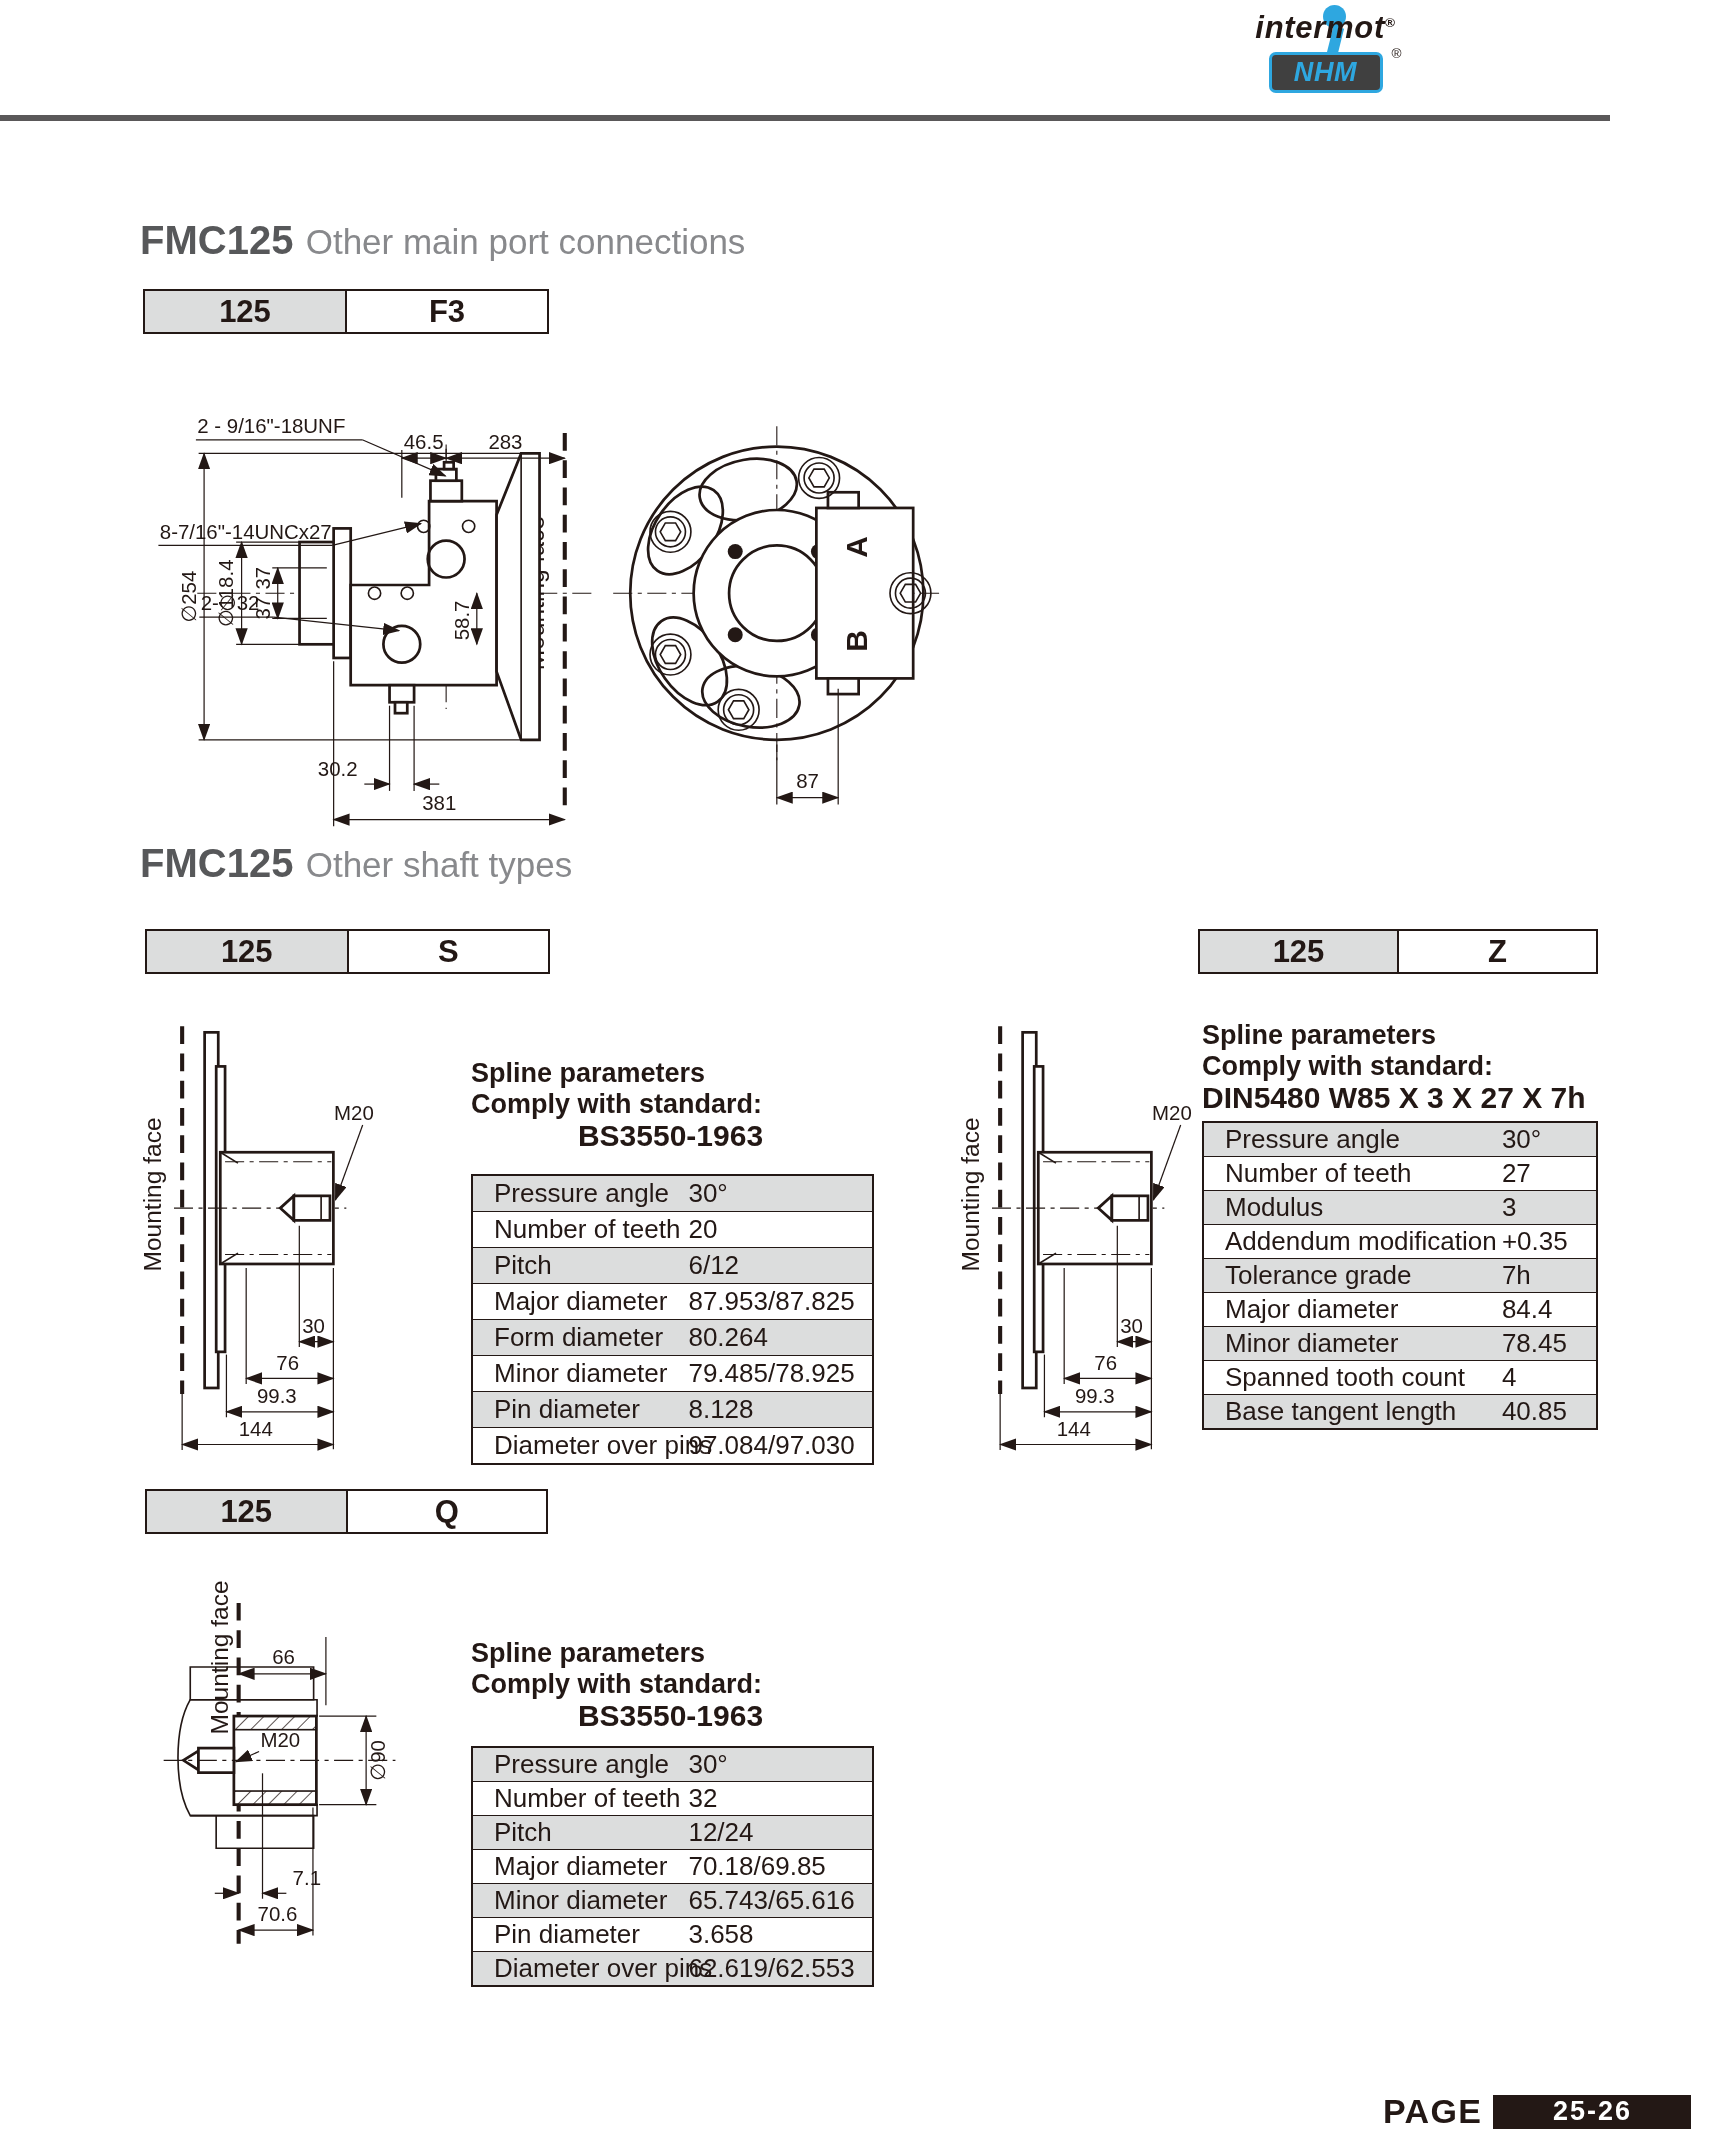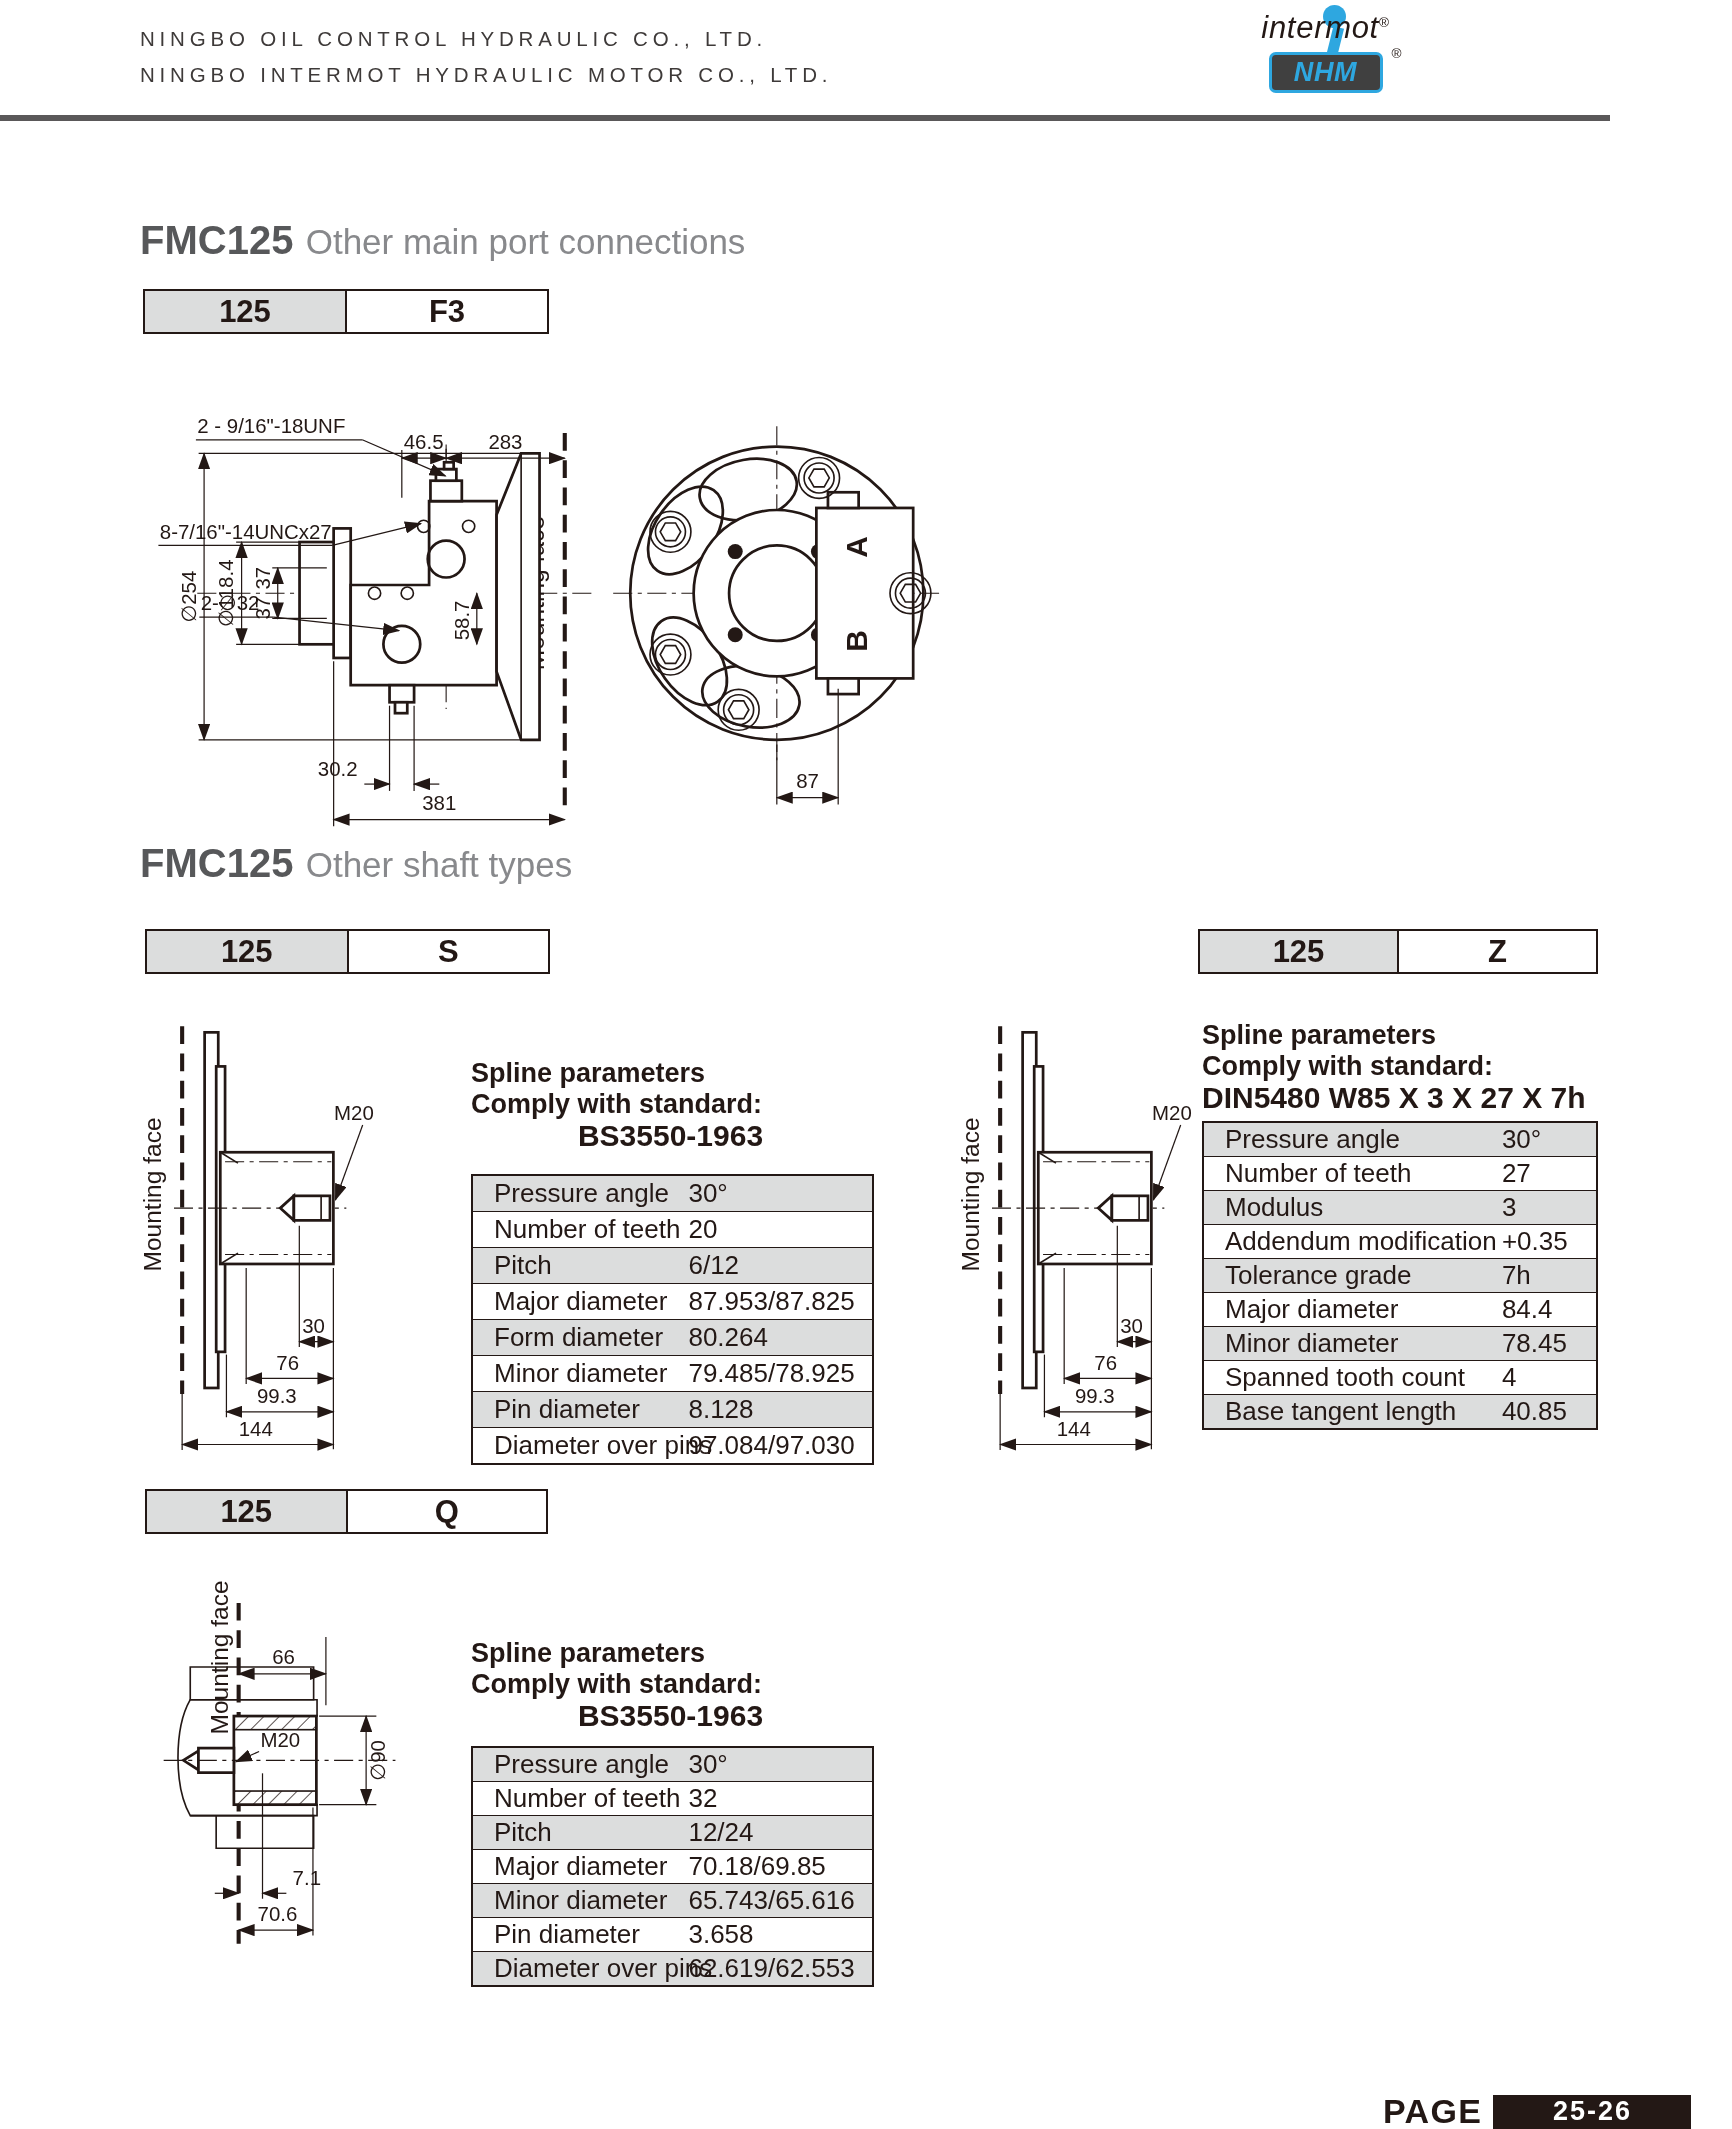--- a/index.html
+++ b/index.html
@@ -4,21 +4,21 @@
 <style>
   html,body{margin:0;padding:0;background:#ffffff;}
   .page{position:relative;width:1733px;height:2129px;background:#ffffff;overflow:hidden;
         font-family:"Liberation Sans",sans-serif;color:#231815;}
   .abs{position:absolute;}
 
   
   .company{left:140px;top:20.5px;font-size:20.5px;line-height:36px;letter-spacing:4.8px;color:#3e3a39;}
   .hrule{left:0;top:115px;width:1610px;height:5.5px;background:#5a5859;}
   .logo{left:1247px;top:9.5px;width:157px;text-align:center;}
-  .logo .brand{font-style:italic;font-weight:normal;font-size:31px;color:#231815;letter-spacing:0.7px;position:relative;}
+  .logo .brand{font-style:italic;font-weight:bold;font-size:31px;color:#231815;letter-spacing:0.7px;position:relative;}
   .logo .idot{position:absolute;left:76px;top:-4.1px;width:23px;height:23px;border-radius:50%;background:#2ea7e0;}
   .logo .istem{position:absolute;left:82px;top:17.7px;width:11px;height:35px;background:#2ea7e0;transform:rotate(14deg);}
   .logo .reg{font-size:13.6px;vertical-align:super;color:#231815;font-style:normal;}
   .nhmwrap{margin-top:6.8px;display:inline-block;position:relative;}
   .nhm{display:inline-block;width:108px;border:3.4px solid #2ea7e0;border-radius:6.8px;color:#2ea7e0;
        font-weight:bold;font-style:italic;font-size:27px;line-height:35px;letter-spacing:0.7px;background:#404040;}
   .nhmreg{position:absolute;right:-19px;top:-6.8px;font-size:13.6px;color:#231815;}
   .cjk{left:1384px;top:11px;font-size:90px;font-weight:bold;color:#251714;letter-spacing:2.7px;
        font-family:"DejaVu Sans",sans-serif;line-height:95px;}
 
@@ -64,24 +64,20 @@
   .footer{left:1383px;top:2092px;display:flex;align-items:center;gap:11px;}
   .footer .pl{font-size:34px;font-weight:bold;color:#231815;letter-spacing:1.4px;}
   .footer .pn{width:198px;height:34px;background:#231815;color:#ffffff;display:flex;
               align-items:center;justify-content:center;font-size:27px;font-weight:bold;letter-spacing:2px;}
 </style>
 </head>
 <body>
 
 <div class="page">
 
-  <div class="abs company">
-    <div>NINGBO OIL CONTROL HYDRAULIC CO., LTD.</div>
-    <div>NINGBO INTERMOT HYDRAULIC MOTOR CO., LTD.</div>
-  </div>
 
   <div class="abs logo">
     <span class="idot"></span>
     <span class="istem"></span>
     <span class="brand"><span>intermot</span><span class="reg">®</span></span>
     <br>
     <span class="nhmwrap">
       <span class="nhm">NHM</span>
       <span class="nhmreg">®</span>
     </span>

